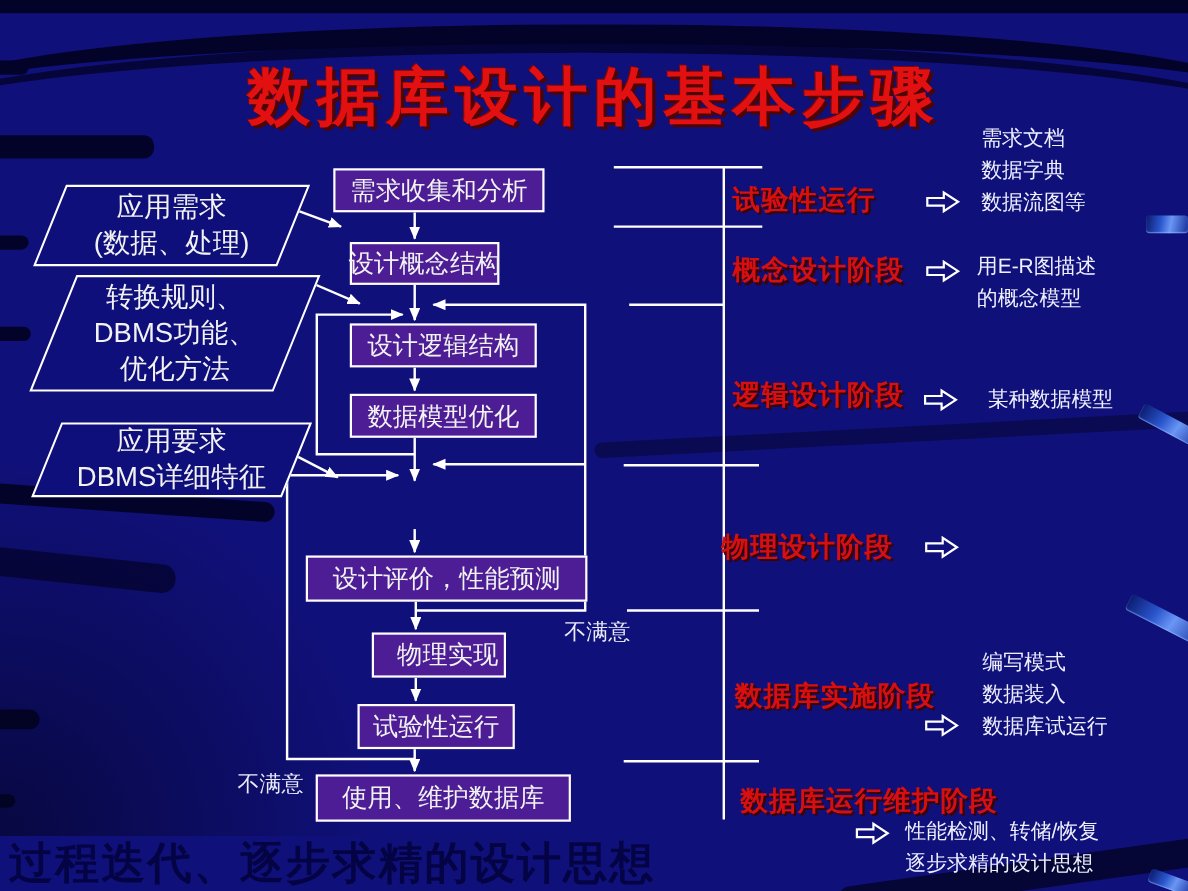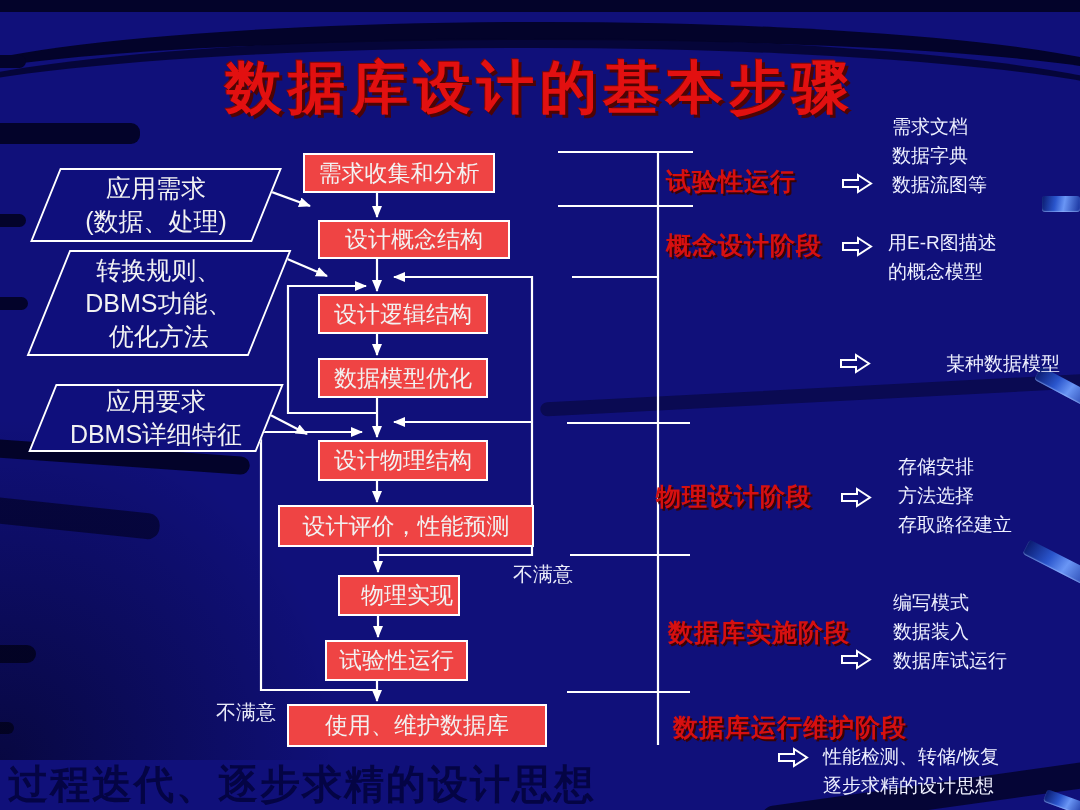--- a/index.html
+++ b/index.html
@@ -18,21 +18,21 @@
          box-shadow:0 -1px 1px rgba(160,190,255,.55) inset;}
 
   
   .title{position:absolute;left:0;right:0;top:38px;text-align:center;
          font-size:57px;font-weight:900;letter-spacing:6px;color:#e21010;
          text-shadow:3px 3px 0 #4d0404, -1px -1px 0 #7a0808;margin-top:12px;}
   .footer{position:absolute;left:8px;top:757px;font-size:40px;font-weight:700;
           letter-spacing:2px;color:#040444;white-space:nowrap;}
 
   
-  .pbox{position:absolute;border:2px solid #fff;background:#ef4444;color:#f2f2f2;
+  .pbox{position:absolute;border:2px solid #fff;background:#4c1d95;color:#f2f2f2;
         font-size:23px;display:flex;align-items:center;justify-content:center;
         white-space:nowrap;box-sizing:border-box;}
 
   
   .pgram{position:absolute;border:2px solid #fff;background:#0f0f7c;
          transform:skewX(-22deg);box-sizing:border-box;
          display:flex;align-items:center;justify-content:center;}
   .pgram-inner{transform:skewX(22deg);width:100%;text-align:center;color:#f2f2f2;font-size:25px;}
   .pgram-inner div{line-height:33px;white-space:nowrap;}
 
@@ -139,54 +139,49 @@
     </div>
   </div>
   <div class="pgram" style="left:42px;top:384px;width:228px;height:68px;">
     <div class="pgram-inner" style="line-height:31px;">
       <div>应用要求</div>
       <div>DBMS详细特征</div>
     </div>
   </div>
 
   <div class="pbox" style="left:303px;top:153px;width:192px;height:40px;">需求收集和分析</div>
-  <div class="pbox" style="left:318px;top:220px;width:192px;height:39px;">设计概念结构</div>
+  <div class="pbox" style="left:318px;top:220px;width:136px;height:39px;">设计概念结构</div>
   <div class="pbox" style="left:318px;top:294px;width:170px;height:40px;">设计逻辑结构</div>
   <div class="pbox" style="left:318px;top:358px;width:170px;height:40px;">数据模型优化</div>
-  <div class="pbox" style="left:318px;top:440px;width:170px;height:41px;">设计物理结构</div>
   <div class="pbox" style="left:278px;top:505px;width:256px;height:42px;">设计评价，性能预测</div>
   <div class="pbox" style="left:338px;top:575px;width:122px;height:41px;padding-left:16px;">物理实现</div>
   <div class="pbox" style="left:325px;top:640px;width:143px;height:41px;">试验性运行</div>
-  <div class="pbox" style="left:287px;top:704px;width:260px;height:43px;">使用、维护数据库</div>
+  <div class="pbox" style="left:287px;top:704px;width:232px;height:43px;">使用、维护数据库</div>
 
   <div class="small-label" style="left:513px;top:561px;">不满意</div>
   <div class="small-label" style="left:216px;top:699px;">不满意</div>
 
   <div class="stage-name" style="left:666px;top:165px;">试验性运行</div>
   <div class="stage-name" style="left:666px;top:229px;">概念设计阶段</div>
+  <div class="stage-name" style="left:666px;top:342px;">逻辑设计阶段</div>
   <div class="stage-name" style="left:656px;top:480px;">物理设计阶段</div>
   <div class="stage-name" style="left:668px;top:616px;">数据库实施阶段</div>
   <div class="stage-name" style="left:673px;top:711px;">数据库运行维护阶段</div>
 
   <div class="outputs" style="left:892px;top:112px;">
     <div>需求文档</div>
     <div>数据字典</div>
     <div>数据流图等</div>
   </div>
   <div class="outputs" style="left:888px;top:228px;">
     <div>用E-R图描述</div>
     <div>的概念模型</div>
   </div>
-  <div class="outputs" style="left:946px;top:349px;">
+  <div class="outputs" style="left:898px;top:349px;">
     <div>某种数据模型</div>
-  </div>
-  <div class="outputs" style="left:898px;top:452px;">
-    <div>存储安排</div>
-    <div>方法选择</div>
-    <div>存取路径建立</div>
   </div>
   <div class="outputs" style="left:893px;top:588px;">
     <div>编写模式</div>
     <div>数据装入</div>
     <div>数据库试运行</div>
   </div>
   <div class="outputs" style="left:823px;top:742px;">
     <div>性能检测、转储/恢复</div>
     <div>逐步求精的设计思想</div>
   </div>

